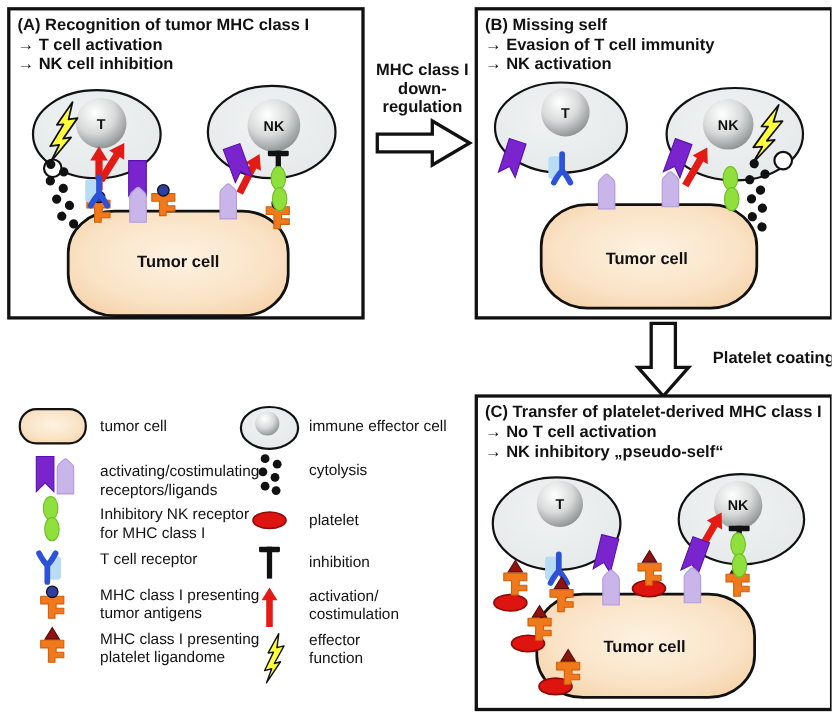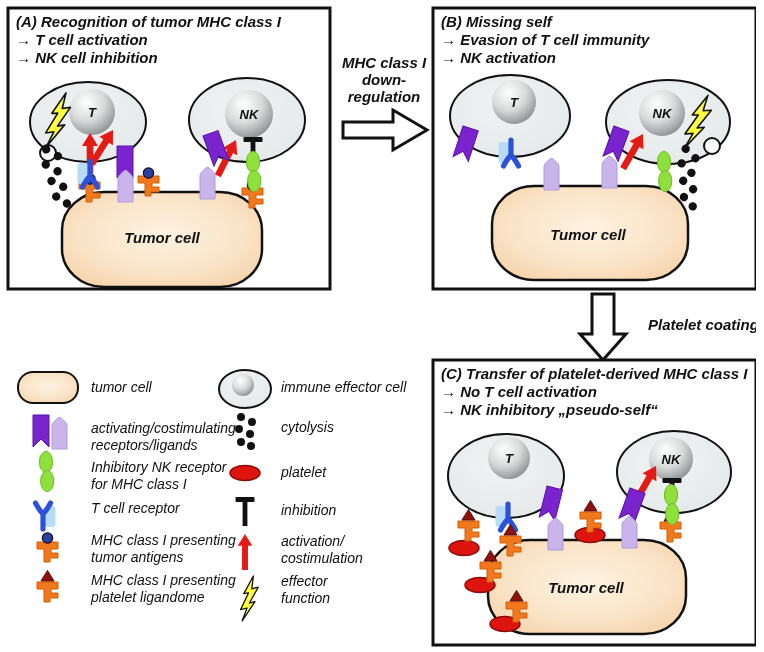--- a/index.html
+++ b/index.html
@@ -1,17 +1,17 @@
 <!DOCTYPE html>
 <html><head>
 <meta charset="utf-8">
 <style>
   html,body{margin:0;padding:0;background:#ffffff;}
   .stage{position:relative;width:756px;height:652px;background:#ffffff;overflow:hidden;
-         font-family:"Liberation Sans",sans-serif;font-style:italic;}
+         font-family:"Liberation Sans",sans-serif;}
   svg text{font-family:"Liberation Sans",sans-serif;fill:#111;}
   .ptitle{font-size:15px;font-weight:bold;}
   .pbullet{font-size:15px;font-weight:bold;}
   .celllab{font-size:13px;font-weight:bold;}
   .tumlab{font-size:15px;font-weight:bold;}
   .translab{font-size:15px;font-weight:bold;}
   .leglab{font-size:14px;font-weight:normal;}
 </style>
 </head>
 <body>

